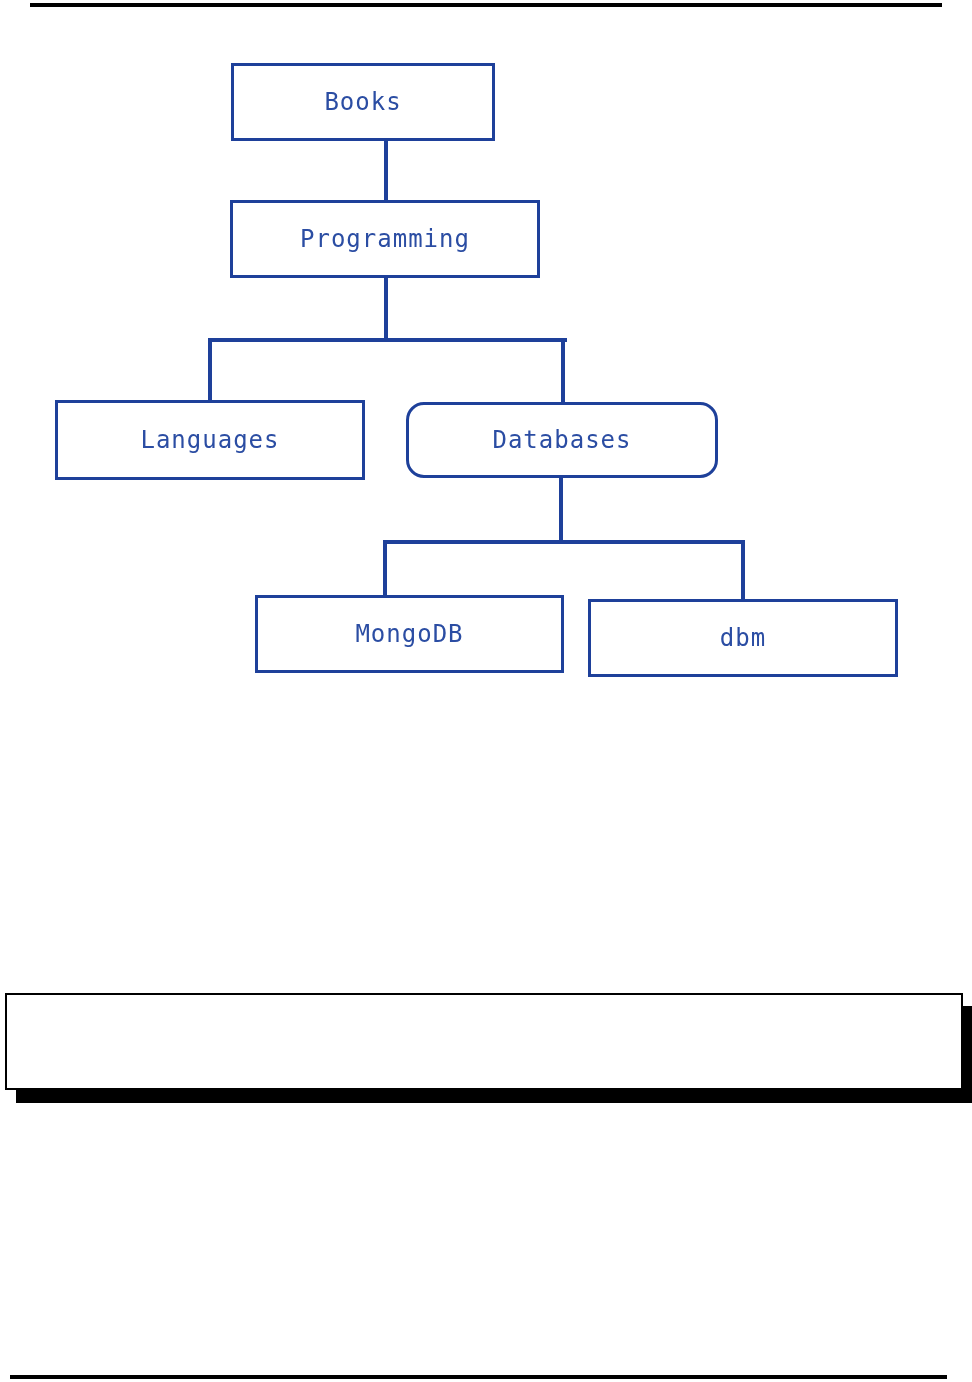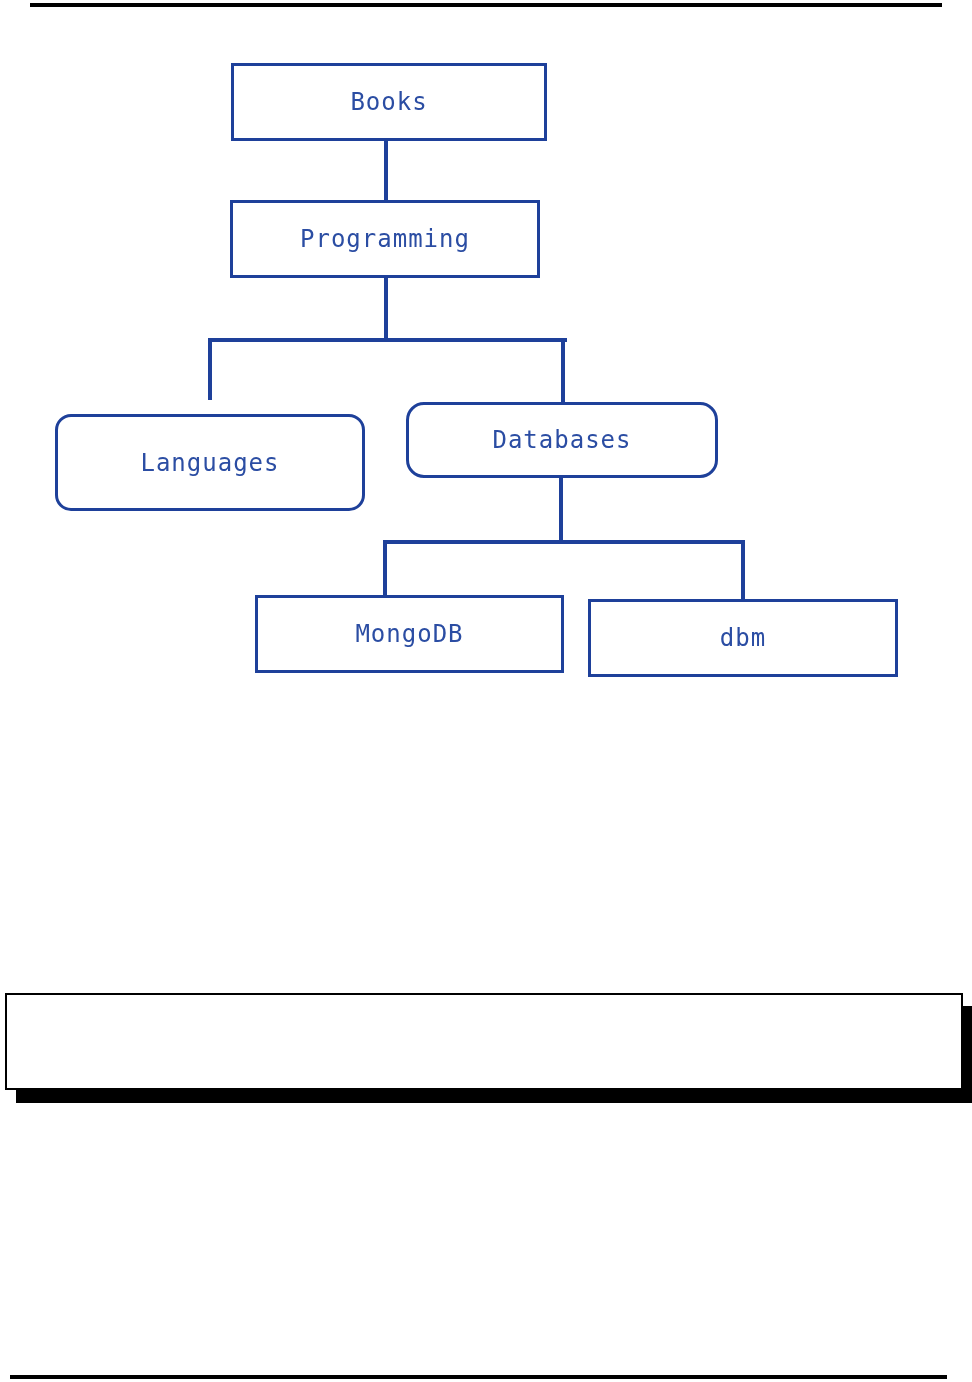--- a/index.html
+++ b/index.html
@@ -28,23 +28,23 @@
     border: 3px solid var(--node-border, #1e409a);
     background: #ffffff;
     color: var(--node-text, #2b4da3);
     font-size: 24px;
     letter-spacing: 1px;
     display: flex;
     align-items: center;
     justify-content: center;
     text-align: center;
   }
-  #node-books       { left: 231px; top: 63px;  width: 316px; height: 78px; }
+  #node-books       { left: 231px; top: 63px;  width: 264px; height: 78px; }
   #node-programming { left: 230px; top: 200px; width: 310px; height: 78px; }
-  #node-languages   { left: 55px;  top: 414px; width: 310px; height: 97px; border-radius: 16px; }
+  #node-languages   { left: 55px;  top: 400px; width: 310px; height: 80px; }
   #node-databases   { left: 406px; top: 402px; width: 312px; height: 76px; border-radius: 18px; }
   #node-mongodb     { left: 231px; top: 595px; width: 309px; height: 78px; margin-left: 24px; }
   #node-dbm         { left: 588px; top: 599px; width: 310px; height: 78px; text-align: center; }
 
   .connector {
     position: absolute;
     background: var(--node-border, #1e409a);
   }
   
   #conn-v-books-programming   { left: 384px; top: 141px; width: 4px;   height: 59px; }

